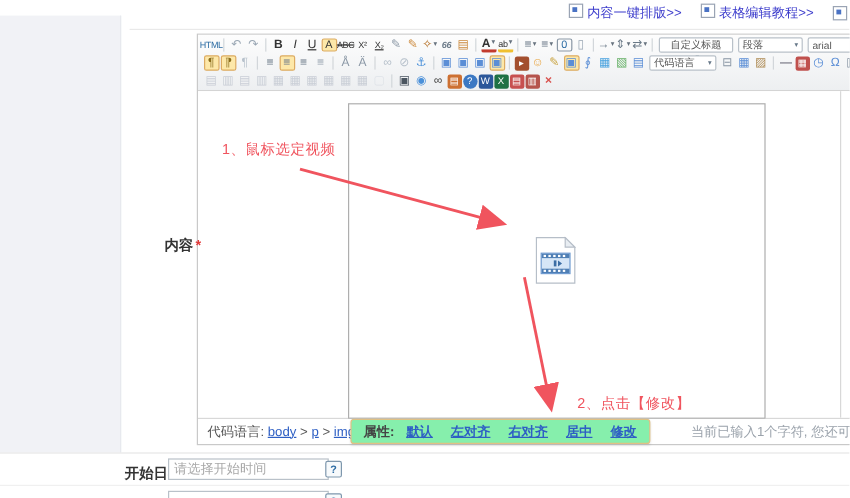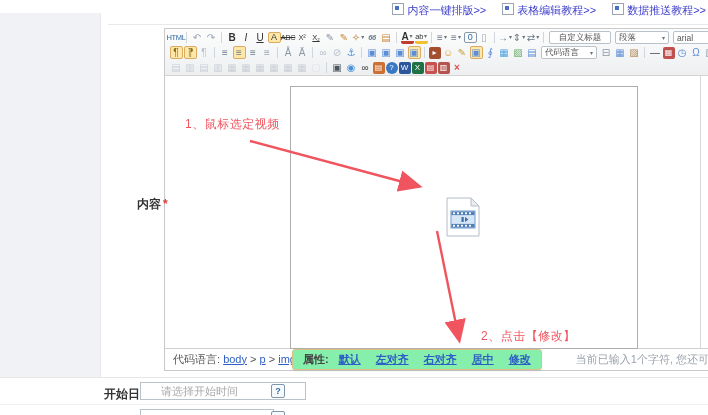--- a/index.html
+++ b/index.html
@@ -51,21 +51,21 @@
   .anno{color:var(--anno,#f0545e);font-size:12px;z-index:60;letter-spacing:.5px;}
   .anno1{left:185px;top:116px;}
   .anno2{left:481px;top:328px;}
   .arrows{left:0;top:0;width:708px;height:415px;pointer-events:none;z-index:55;}
   
   .content-label{left:137px;top:196px;font-size:12px;font-weight:bold;color:#333;}
   .req{color:#e23b3b;margin-left:2px;}
   .sep-mid{top:377px;left:0;width:708px;height:1px;background:#e6e6e6;}
   .sep-low{top:404px;left:0;width:708px;height:1px;background:#f0f0f0;}
   .startdate-label{left:104px;top:386px;font-size:12px;font-weight:bold;color:#333;}
-  .date-input{left:140px;top:382px;width:124px;height:16px;border:1px solid #b9c1c9;font-size:11px;padding:0 20px;color:#333;font-family:inherit;box-sizing:content-box;}
+  .date-input{left:140px;top:382px;width:124px;height:16px;border:1px solid #b9c1c9;font-size:11px;padding:0 4px;color:#333;font-family:inherit;box-sizing:content-box;}
   .date-input::placeholder{color:#a9a9a9;}
   .help{width:12px;height:12px;border:1px solid #7e97ad;background:#f7fafc;color:#2e6da4;font-size:9px;font-weight:bold;display:flex;align-items:center;justify-content:center;border-radius:2px;}
   .help1{left:271px;top:384px;}
   .second-input{left:140px;top:409px;width:124px;height:14px;border:1px solid #b9c1c9;font-size:11px;padding:0 4px;font-family:inherit;}
   .help2{left:271px;top:411px;}
 </style>
 </head>
 <body>
 
 <div class="abs left-panel"></div>
@@ -77,21 +77,20 @@
       <a href="#" class="toplink">内容一键排版&gt;&gt;</a>
     </span>
 
     <span class="toplink-item">
       <span class="mini-icon"></span>
       <a href="#" class="toplink">表格编辑教程&gt;&gt;</a>
     </span>
 
     <span class="toplink-item">
       <span class="mini-icon"></span>
-      <a href="#" class="toplink">数据推送教程&gt;&gt;</a>
     </span>
   </div>
 <div class="abs sep-top"></div>
 
 <div class="abs editor">
   <div class="toolbar">
     <div class="trow">
         <span class="tbtn tiny" style="color: rgb(46, 109, 164);">HTML</span>
         <span class="tsep"></span>
         <span class="tbtn" style="color: rgb(154, 167, 180);">↶</span>

